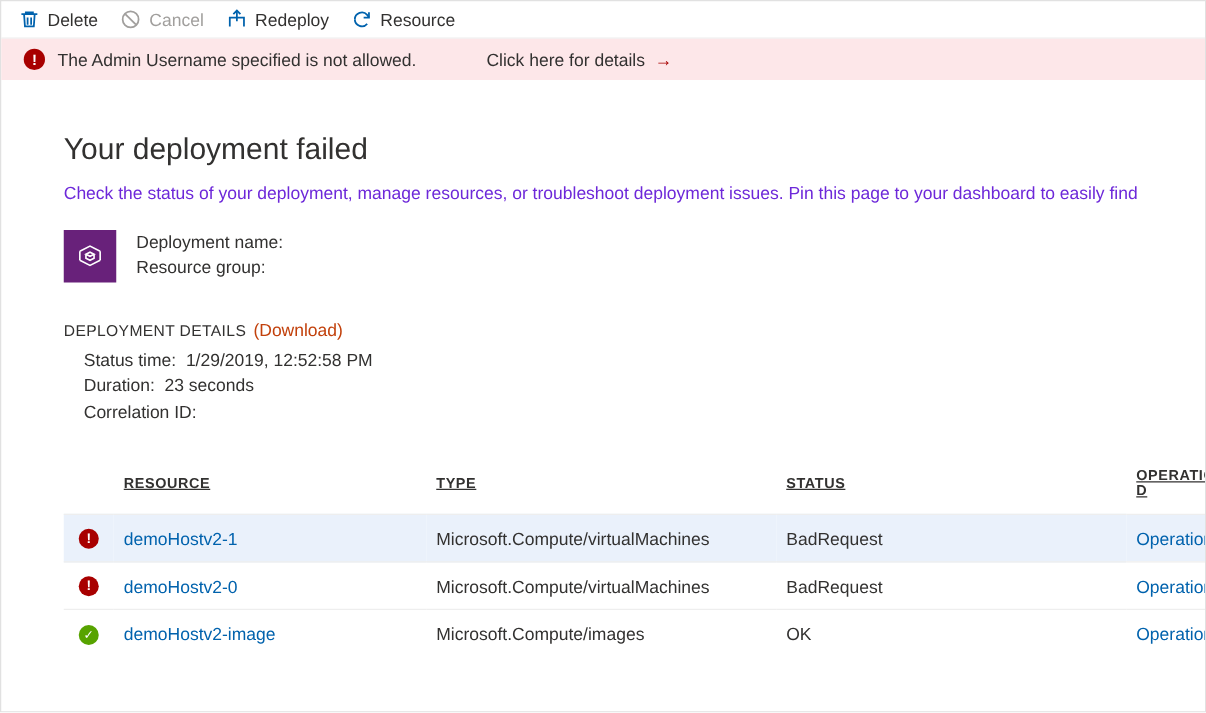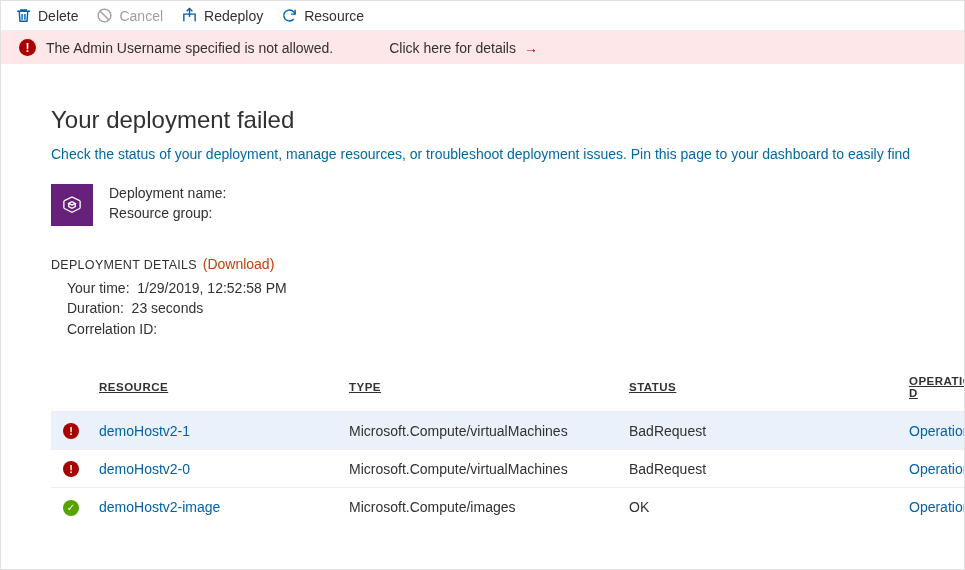--- a/index.html
+++ b/index.html
@@ -9,21 +9,21 @@
   .tb-btn { display: flex; align-items: center; gap: 6px; color: #323130; font-size: 14px; }
   .tb-btn.disabled { color: #a19f9d; }
   .tb-btn svg { width: 17px; height: 17px; }
   .tb-btn.blue svg { color: #0062ad; }
   .banner { background: #FDE7E9; display: flex; align-items: center; gap: 10px; padding: 8px 18px; font-size: 14px; color: #323130; }
   .err-badge { width: 17px; height: 17px; border-radius: 50%; background: #A80000; color: #fff; display: flex; align-items: center; justify-content: center; font-size: 12px; font-weight: bold; flex: 0 0 17px; }
   .banner a { color: #323130; text-decoration: none; margin-left: 46px; }
   .arrow-red { color: #A80000; font-weight: bold; margin-left: 4px; }
   .content { padding: 18px 0 0 50px; }
   h1 { font-size: 24px; font-weight: 400; margin: 24px 0 12px; color: #323130; }
-  .sub { font-size: 14px; color: #0369a1; margin-bottom: 22px; white-space: nowrap; }
+  .sub { font-size: 14px; color: #6d28d9; margin-bottom: 22px; white-space: nowrap; }
   .meta-row { display: flex; align-items: flex-start; gap: 16px; margin-bottom: 30px; }
   .cube { width: 42px; height: 42px; background: #68217A; display: flex; align-items: center; justify-content: center; color: #fff; }
   .meta-labels { font-size: 14px; line-height: 1.4; }
   .section-head { font-size: 12.5px; letter-spacing: .3px; text-transform: uppercase; color: #323130; margin: 10px 0 6px; }
   .section-head a { color: #c2410c; text-decoration: none; text-transform: none; font-size: 14px; letter-spacing: normal; margin-left: 2px; }
   .kv { font-size: 14px; line-height: 1.45; margin-left: 16px; margin-bottom: 28px; }
   table { width: 100%; border-collapse: collapse; table-layout: fixed; }
   thead th { text-align: left; font-size: 11.5px; font-weight: 600; letter-spacing: .5px; color: #323130; padding: 8px 8px 12px; text-transform: uppercase; text-decoration: underline; }
   tbody td { font-size: 14px; padding: 10px 8px; border-top: 1px solid #eee; white-space: nowrap; }
   tbody tr.hover { background: #eaf1fb; }
@@ -102,21 +102,21 @@
         <div>Deployment name:</div>
         <div>Resource group:</div>
       </div>
     </div>
 
     <div class="section-head">
       <span>DEPLOYMENT DETAILS</span>
       <a href="#">(Download)</a>
     </div>
     <div class="kv">
-      <div><span>Your time:</span>&nbsp;&nbsp;<span>1/29/2019, 12:52:58 PM</span></div>
+      <div><span>Status time:</span>&nbsp;&nbsp;<span>1/29/2019, 12:52:58 PM</span></div>
       <div><span>Duration:</span>&nbsp;&nbsp;<span>23 seconds</span></div>
       <div><span>Correlation ID:</span></div>
     </div>
 
     <table>
       <colgroup>
         <col class="col-ico">
           <col class="col-res">
           <col class="col-type">
           <col class="col-status">

